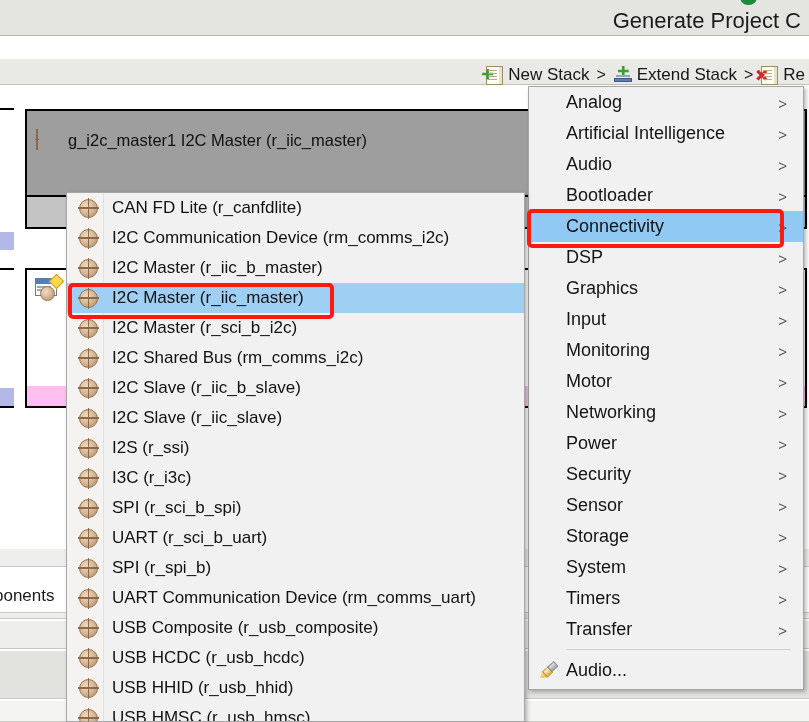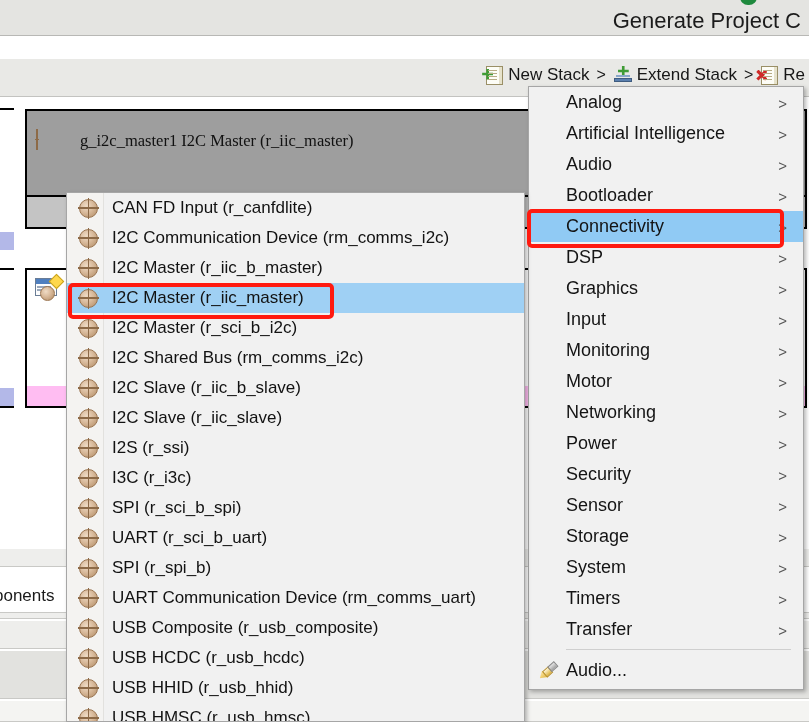--- a/index.html
+++ b/index.html
@@ -27,21 +27,21 @@
     width: 17px; height: 8px; border-radius: 0 0 9px 9px;
     background: #1f8a3e;
   }
   .header-gap {
     position: absolute; left: 0; top: 37px; width: 809px; height: 22px;
     background: #ffffff;
   }
 
   
   .toolbar {
-    position: absolute; left: 0; top: 59px; width: 809px; height: 38px;
+    position: absolute; left: 0; top: 59px; width: 809px; height: 26px;
     background: #e9e9e6; border-bottom: 1px solid #c3c3c0;
   }
   .tb-items {
     position: absolute; right: 0; top: 6px;
     display: flex; align-items: center; gap: 0px; white-space: nowrap;
   }
   .tb-item { display: flex; align-items: center; gap: 5px; padding: 0 4px; }
   .tb-label { font-size: 17px; color: #171717; }
   .tb-caret { font-size: 16px; color: #171717; margin-left: 2px; }
 
@@ -257,21 +257,21 @@
     <div class="left-tab" style="left:-8px; top:10px; width:22px; height:140px;"></div>
     <div class="swatch" style="left:0px; top:134px; width:14px; height:18px; background:#b3b8e8;"></div>
 
     <div class="left-tab" style="left:-8px; top:170px; width:22px; height:140px;"></div>
     <div class="swatch" style="left:0px; top:290px; width:14px; height:18px; background:#b3b8e8;"></div>
 
     <div class="stack-hdr" style="left:25px; top:11px; width:782px; height:88px;"></div>
     <div style="position:absolute; left:36px; top:33px;">
       <span class="crosshair"></span>
     </div>
-    <div class="stack-title" style="left:80px; top:33px;font-family:Liberation Serif, serif;">g_i2c_master1 I2C Master (r_iic_master)</div>
+    <div class="stack-title" style="left:68px; top:33px;">g_i2c_master1 I2C Master (r_iic_master)</div>
 
     <div class="info-icon" style="position:absolute; left:36px; top:110px;"></div>
     <div style="position:absolute; left:25px; top:99px; width:782px; height:32px; background:#c4c4c4; border:2px solid #000; border-top:none;"></div>
 
     <div class="stack-box" style="left:25px; top:170px; width:782px; height:140px;"></div>
     <div class="mod-icon" style="position:absolute; left:35px; top:180px;">
       <span class="sheet"></span>
         <span class="hdrbar"></span>
         <span class="rows"></span>
       <span class="star"></span>
@@ -375,21 +375,21 @@
       </span>
       <span class="slabel">Audio...</span>
     </div>
   </div>
 
   <div class="menu-sub">
     <div class="gutter"></div>
     <div id="sub-list">
         <div class="srow">
           <span class="crosshair" style="flex: 0 0 auto; margin-left: 2px;"></span>
-          <span class="slabel2">CAN FD Input (r_canfdlite)</span>
+          <span class="slabel2">CAN FD Lite (r_canfdlite)</span>
         </div>
         <div class="srow">
           <span class="crosshair" style="flex: 0 0 auto; margin-left: 2px;"></span>
           <span class="slabel2">I2C Communication Device (rm_comms_i2c)</span>
         </div>
         <div class="srow">
           <span class="crosshair" style="flex: 0 0 auto; margin-left: 2px;"></span>
           <span class="slabel2">I2C Master (r_iic_b_master)</span>
         </div>
         <div class="srow sel">

